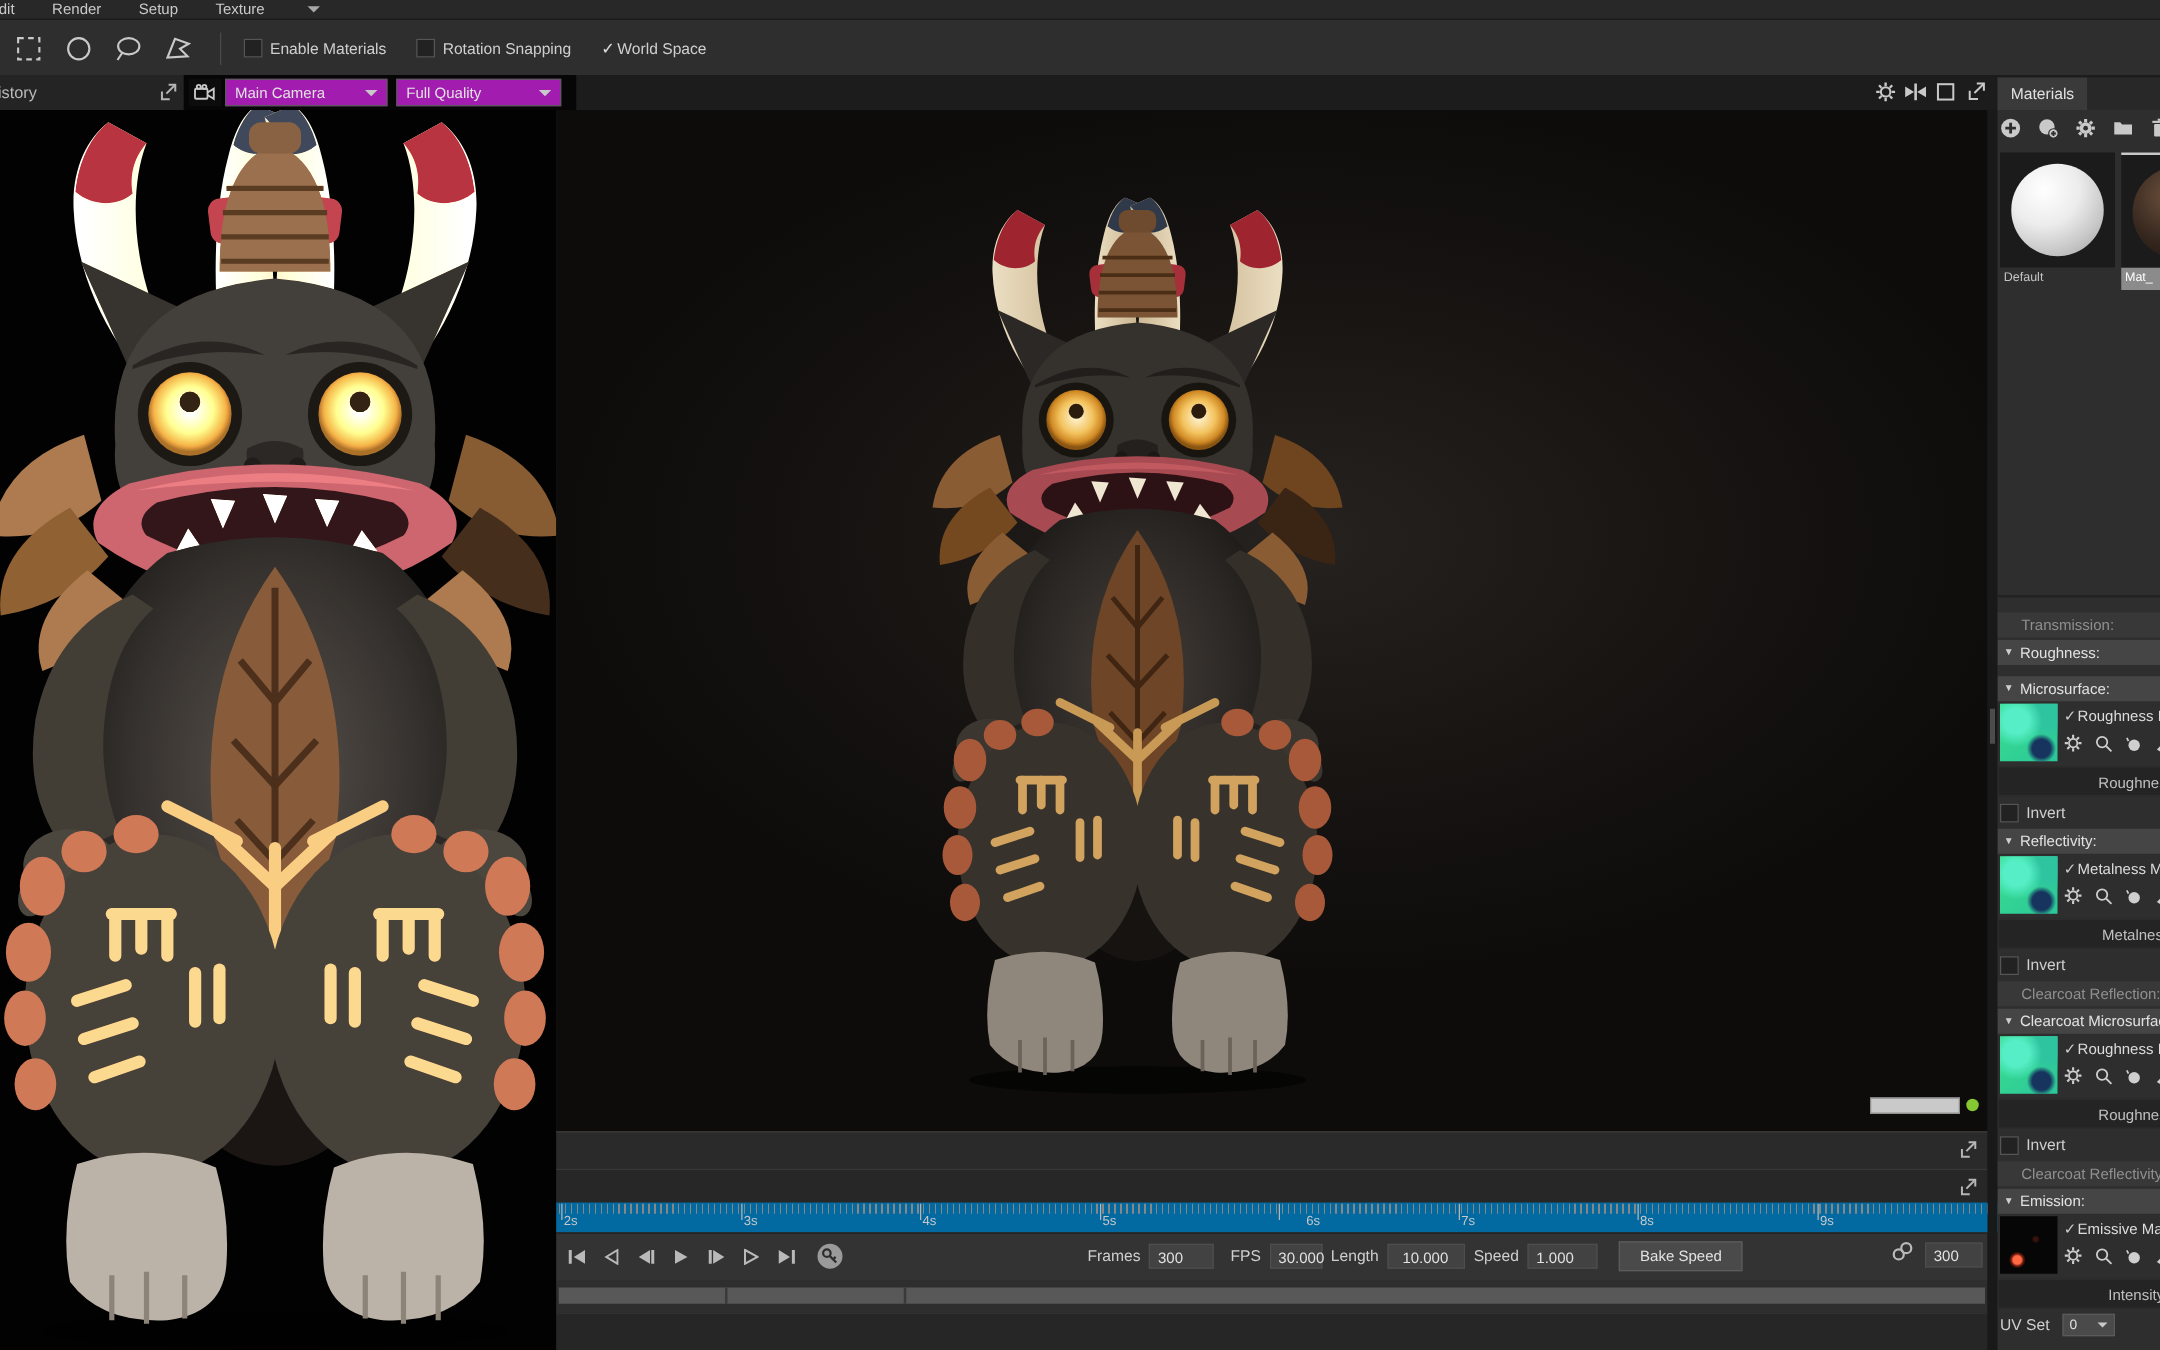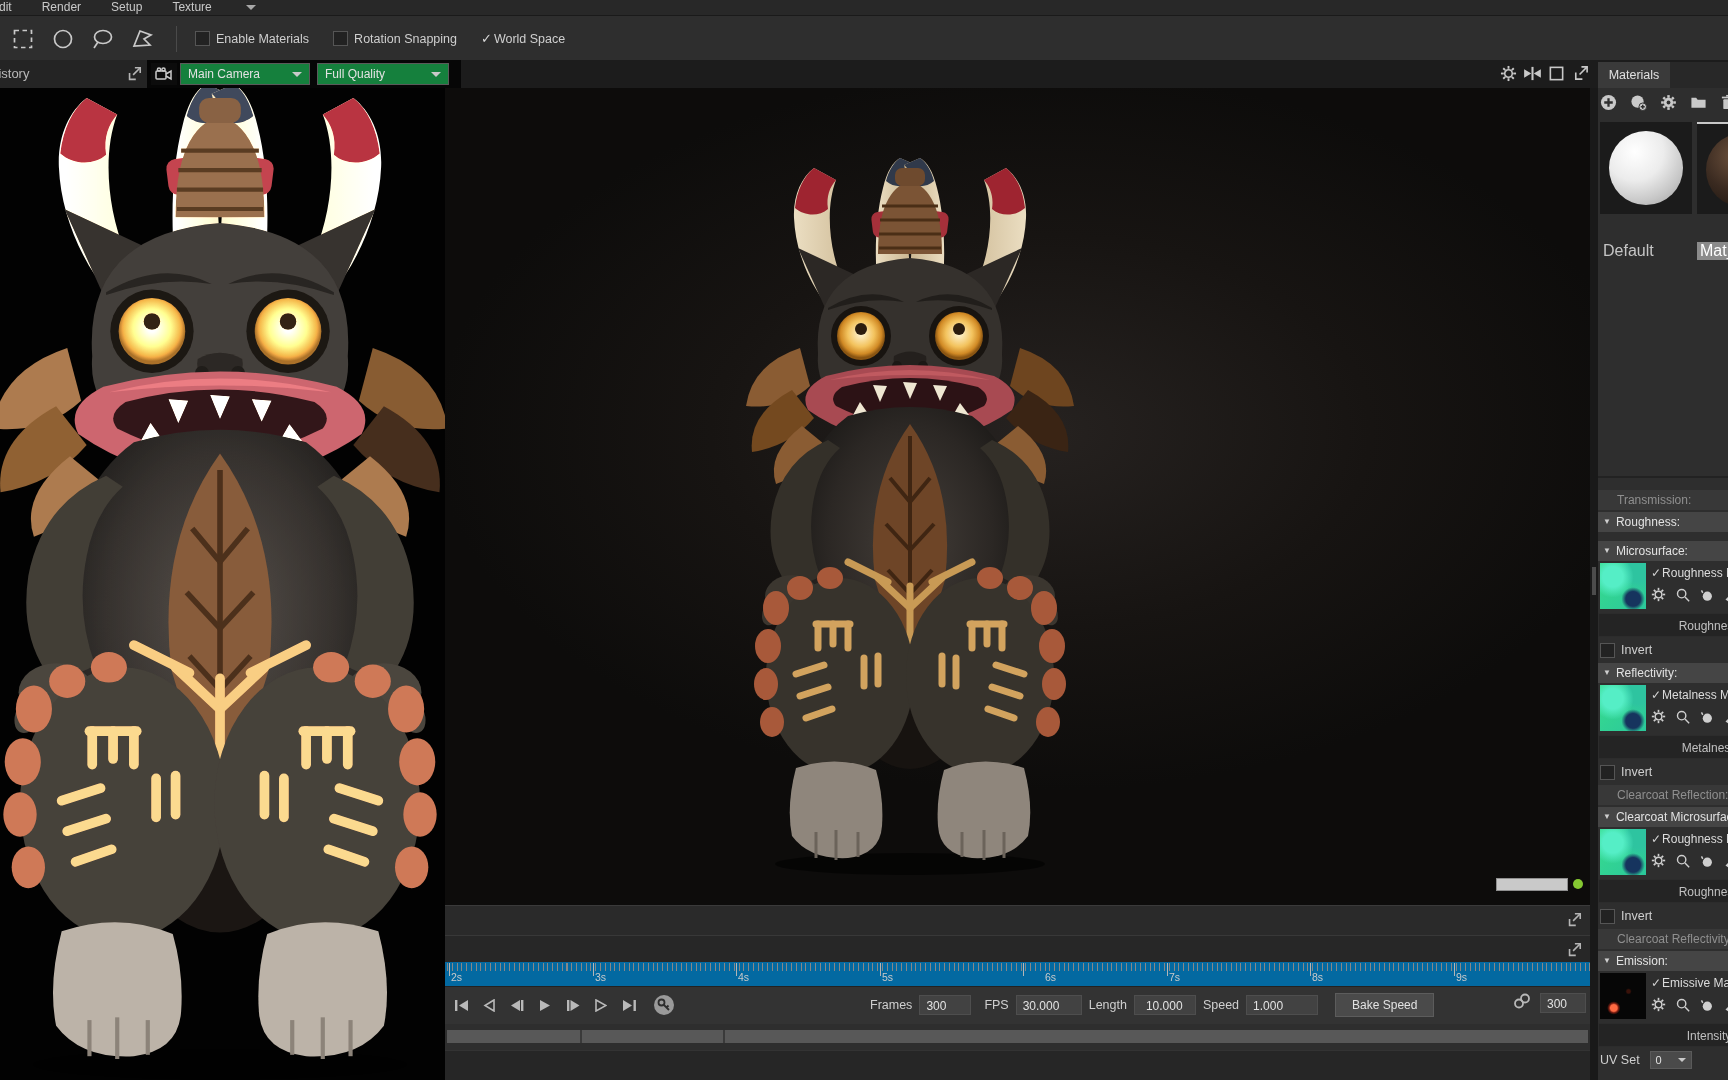--- a/index.html
+++ b/index.html
@@ -26,21 +26,21 @@
   .tick{color:#d8d8d8;margin-right:2px;font-size:13px;}
 
   
   .headerrow{left:0;top:60px;width:1728px;height:28px;background:#1c1c1c;}
   .histhead{left:0;top:0;width:147px;height:28px;background:#242424;overflow:hidden;}
   .histhead .t{position:absolute;left:-11px;top:6px;font-size:13px;color:#b9b9b9;}
   .popout{width:16px;height:16px;}
   .popout svg{stroke:#b5b5b5;fill:none;stroke-width:1.8;}
   .vpbarblack{left:147px;top:0;width:314px;height:28px;background:#060606;}
   .cambtn{left:151px;top:3px;width:26px;height:22px;background:#0c0c0c;display:flex;align-items:center;justify-content:center;}
-  .dd{position:absolute;top:3px;height:22px;background:#15803d;border:1px solid #5a5a5a;display:flex;
+  .dd{position:absolute;top:3px;height:22px;background:#a21caf;border:1px solid #5a5a5a;display:flex;
       align-items:center;justify-content:space-between;padding:0 7px;font-size:12px;color:#e2e2e2;box-sizing:border-box;}
   .dd .ar{width:0;height:0;border-left:5px solid transparent;border-right:5px solid transparent;border-top:5px solid #c9c9c9;}
   .vpicons{left:1500px;top:5px;display:flex;gap:7px;}
   .vpicons .ic{width:17px;height:17px;}
   .vpicons svg{stroke:#c9c9c9;fill:none;stroke-width:1.7;}
   .mattab{left:1598px;top:2px;width:72px;height:26px;background:#3a3a3a;display:flex;align-items:center;
           justify-content:center;font-size:12.5px;color:#e0e0e0;}
   .mattabrest{left:1670px;top:2px;width:58px;height:26px;background:#282828;}
 
   
@@ -71,21 +71,21 @@
 
   
   .controls{left:445px;top:986px;width:1145px;height:38px;background:#333;border-top:1px solid #222;}
   .transport{position:absolute;left:6px;top:8px;display:flex;gap:8px;}
   .tbtn{width:20px;height:20px;display:flex;align-items:center;justify-content:center;}
   .tbtn svg{fill:#b9b9b9;stroke:none;}
   .keybtn{position:absolute;left:208px;top:7px;width:22px;height:22px;}
   .fieldbar{position:absolute;left:425px;top:6px;display:flex;align-items:center;gap:7px;font-size:12.5px;color:#cfcfcf;}
   .val{background:#424242;border:1px solid #4e4e4e;height:20px;line-height:20px;padding:0 6px;
        font-size:12px;color:#e2e2e2;box-sizing:border-box;}
-  .v-frames{width:52px;} .v-fps{width:66px;} .v-len{width:62px;padding-left:11px;} .v-spd{width:72px;}
+  .v-frames{width:52px;} .v-fps{width:42px;} .v-len{width:62px;padding-left:11px;} .v-spd{width:56px;}
   .bakebtn{background:#4a4a4a;border:1px solid #5c5c5c;height:22px;line-height:22px;padding:0 16px;
            font-size:12px;color:#e2e2e2;margin-left:10px;}
   .endgroup{position:absolute;right:4px;top:6px;display:flex;align-items:center;gap:9px;}
   .chain svg{stroke:#b9b9b9;fill:none;stroke-width:1.8;}
   .v-end{width:46px;}
 
   
   .scrollrow{left:445px;top:1024px;width:1145px;height:26px;background:#2e2e2e;}
   .sbar{position:absolute;left:2px;right:2px;top:6px;height:13px;background:#585858;}
   .notch{position:absolute;top:6px;width:2px;height:13px;background:#3a3a3a;}
@@ -98,21 +98,21 @@
   .miconrow{position:absolute;left:2px;top:6px;display:flex;gap:13px;width:200px;}
   .micon{width:17px;height:17px;}
   .micon svg{fill:#c9c9c9;stroke:none;}
   .swatches{position:absolute;left:2px;top:34px;display:flex;gap:5px;width:220px;}
   .card{width:92px;}
   .thumbbox{width:92px;height:92px;background:#1b1b1b;position:relative;}
   .card.sel .thumbbox{border-top:2px solid #c9c9c9;box-sizing:border-box;}
   .sphere{position:absolute;left:9px;top:9px;width:74px;height:74px;border-radius:50%;}
   .s-def{background:radial-gradient(circle at 35% 28%, #ffffff 0%, #ececec 40%, #c7c7c7 70%, #9a9a9a 100%);}
   .s-mat{background:radial-gradient(circle at 40% 32%, #6b503c 0%, #3a2a20 50%, #16100c 100%);}
-  .cardlabel{height:18px;line-height:18px;font-size:16px;color:#c5c5c5;padding-left:3px;background:#2e2e2e;margin-top:28px;}
+  .cardlabel{height:18px;line-height:18px;font-size:10px;color:#c5c5c5;padding-left:3px;background:#2e2e2e;}
   .card.sel .cardlabel{background:#8b8b8b;color:#fff;}
   .propsep{position:absolute;left:0;top:388px;width:130px;height:2px;background:#222;}
   .props{position:absolute;left:0;top:402px;width:222px;}
   .sect{height:20px;line-height:20px;background:#454545;margin-bottom:2px;font-size:12px;color:#e2e2e2;
         display:flex;align-items:center;}
   .sect .arr{font-size:8px;color:#cfcfcf;margin:0 5px 0 5px;}
   .sect.dis{background:#383838;color:#8f8f8f;padding-left:19px;}
   .sect.gap7{margin-bottom:9px;}
   .maprow{height:48px;margin-bottom:2px;position:relative;}
   .texthumb{position:absolute;left:2px;top:0;width:46px;height:46px;}

